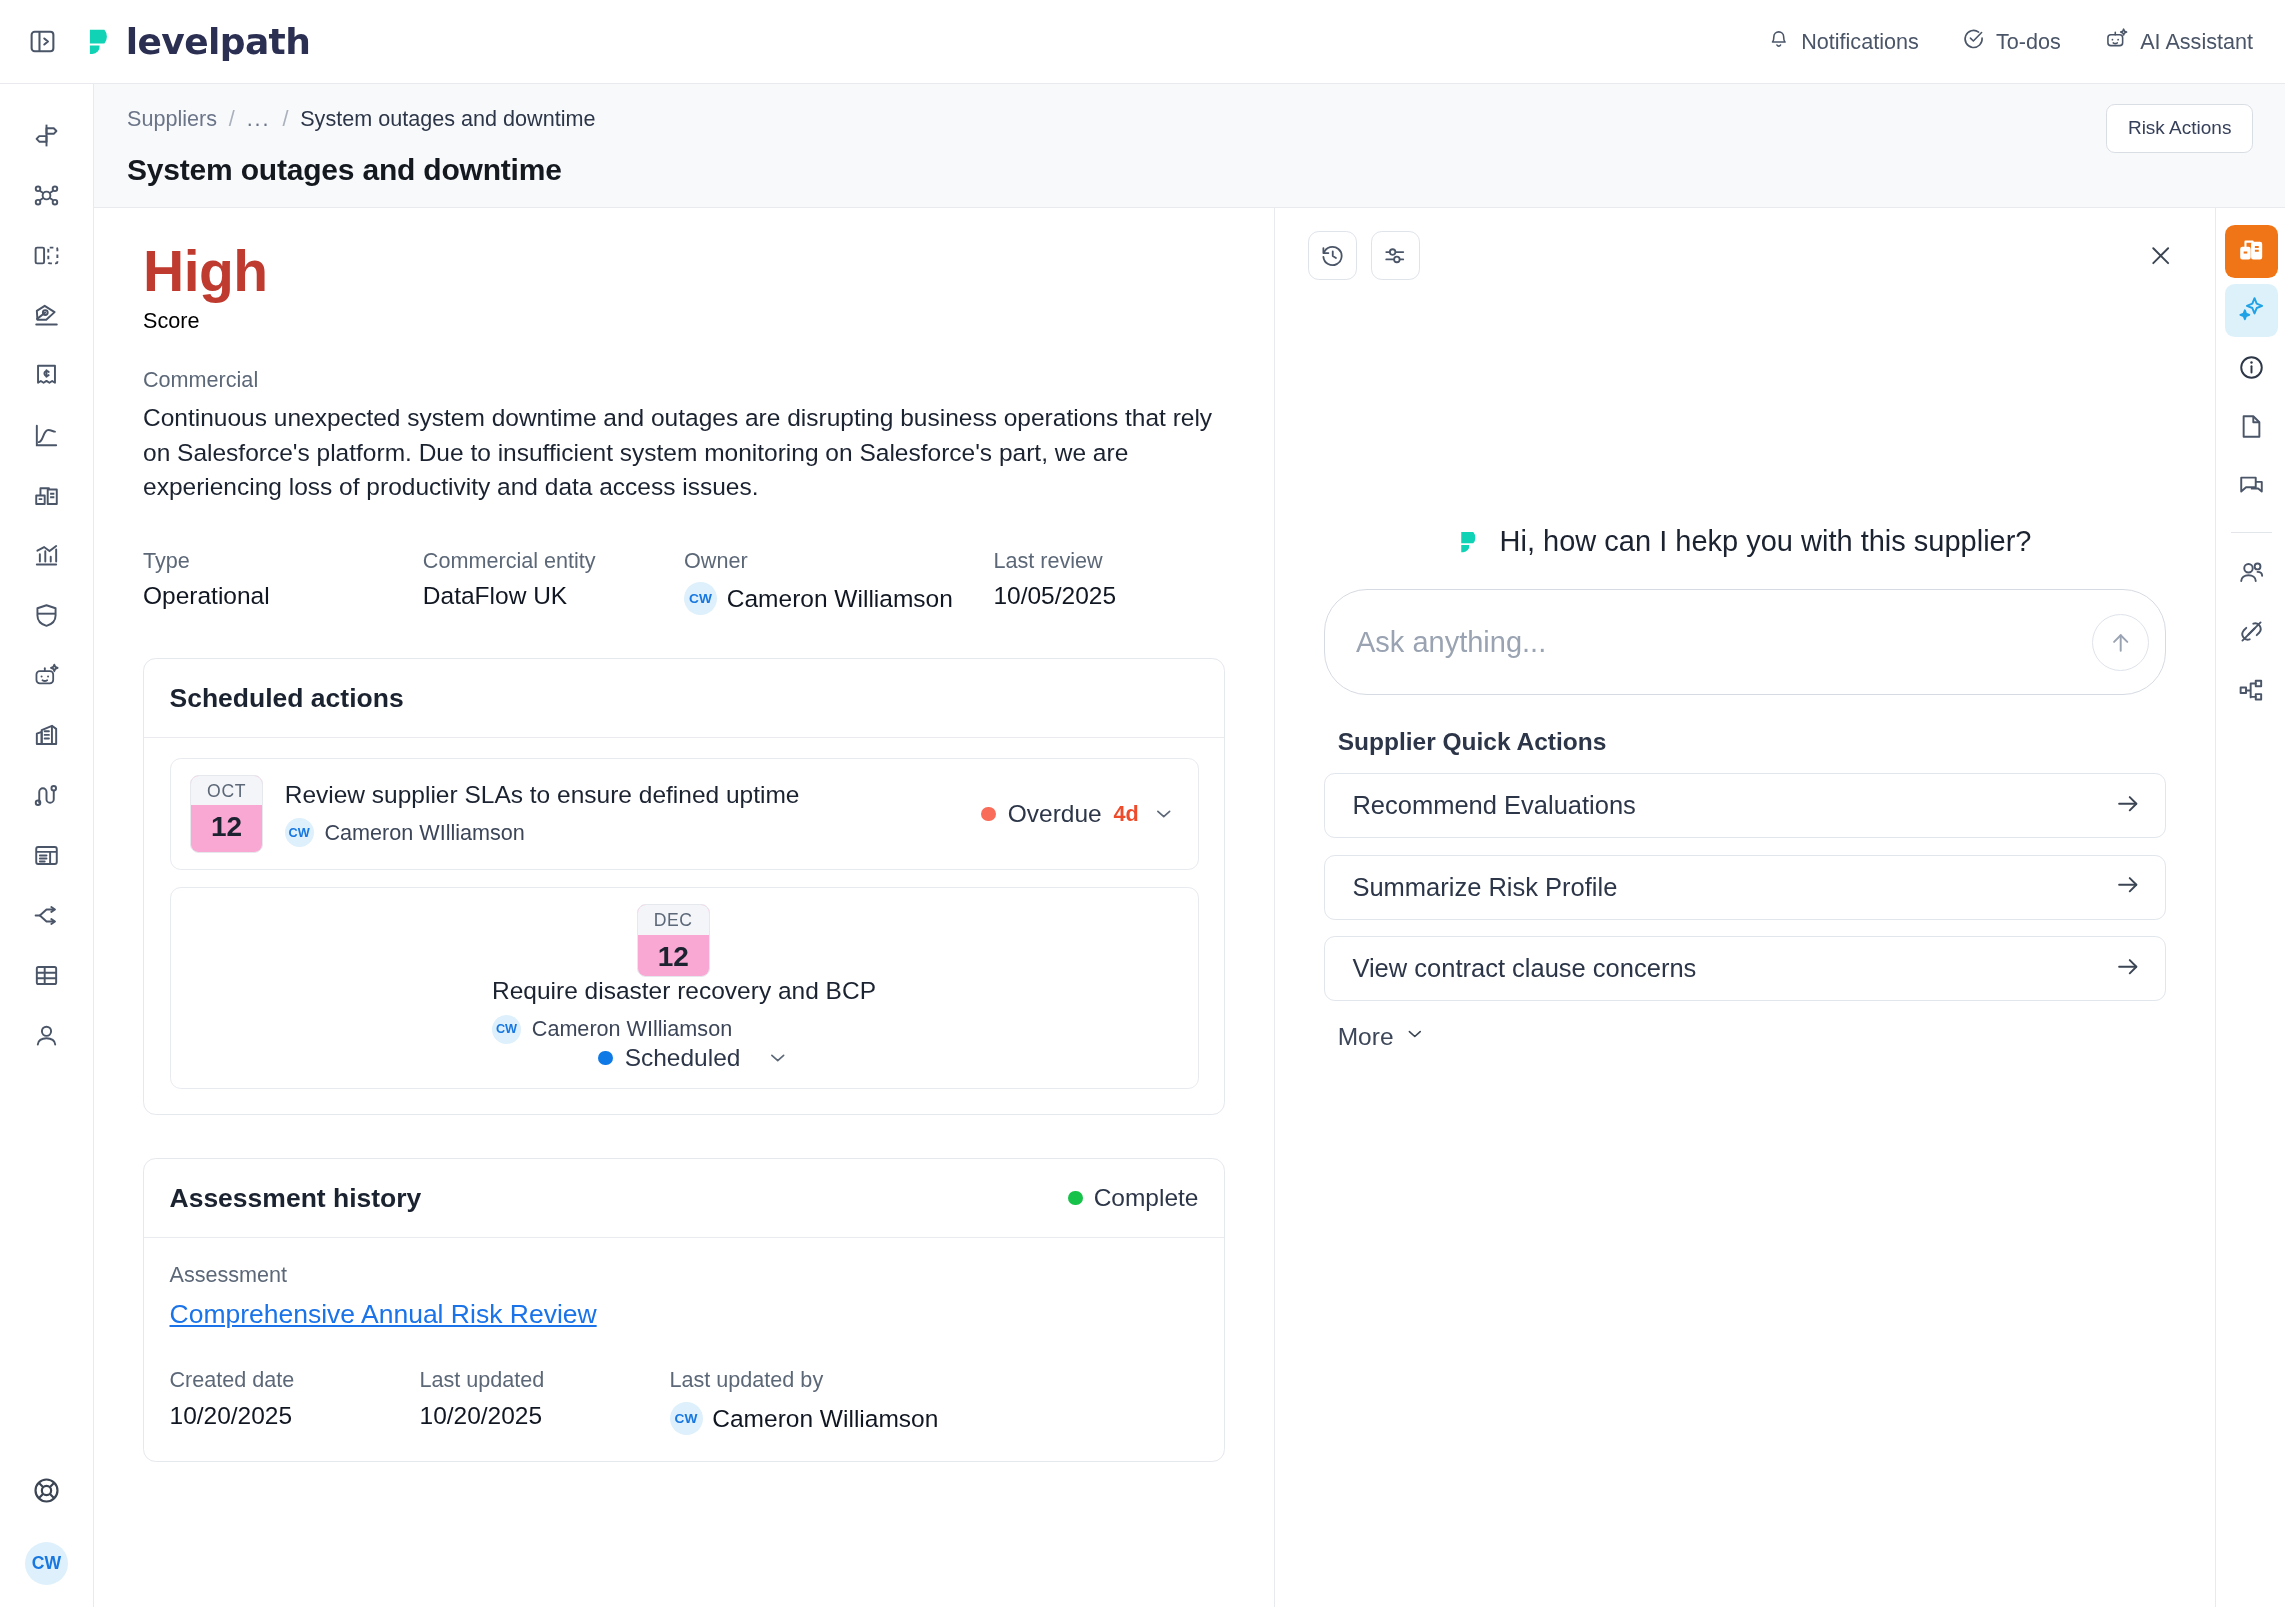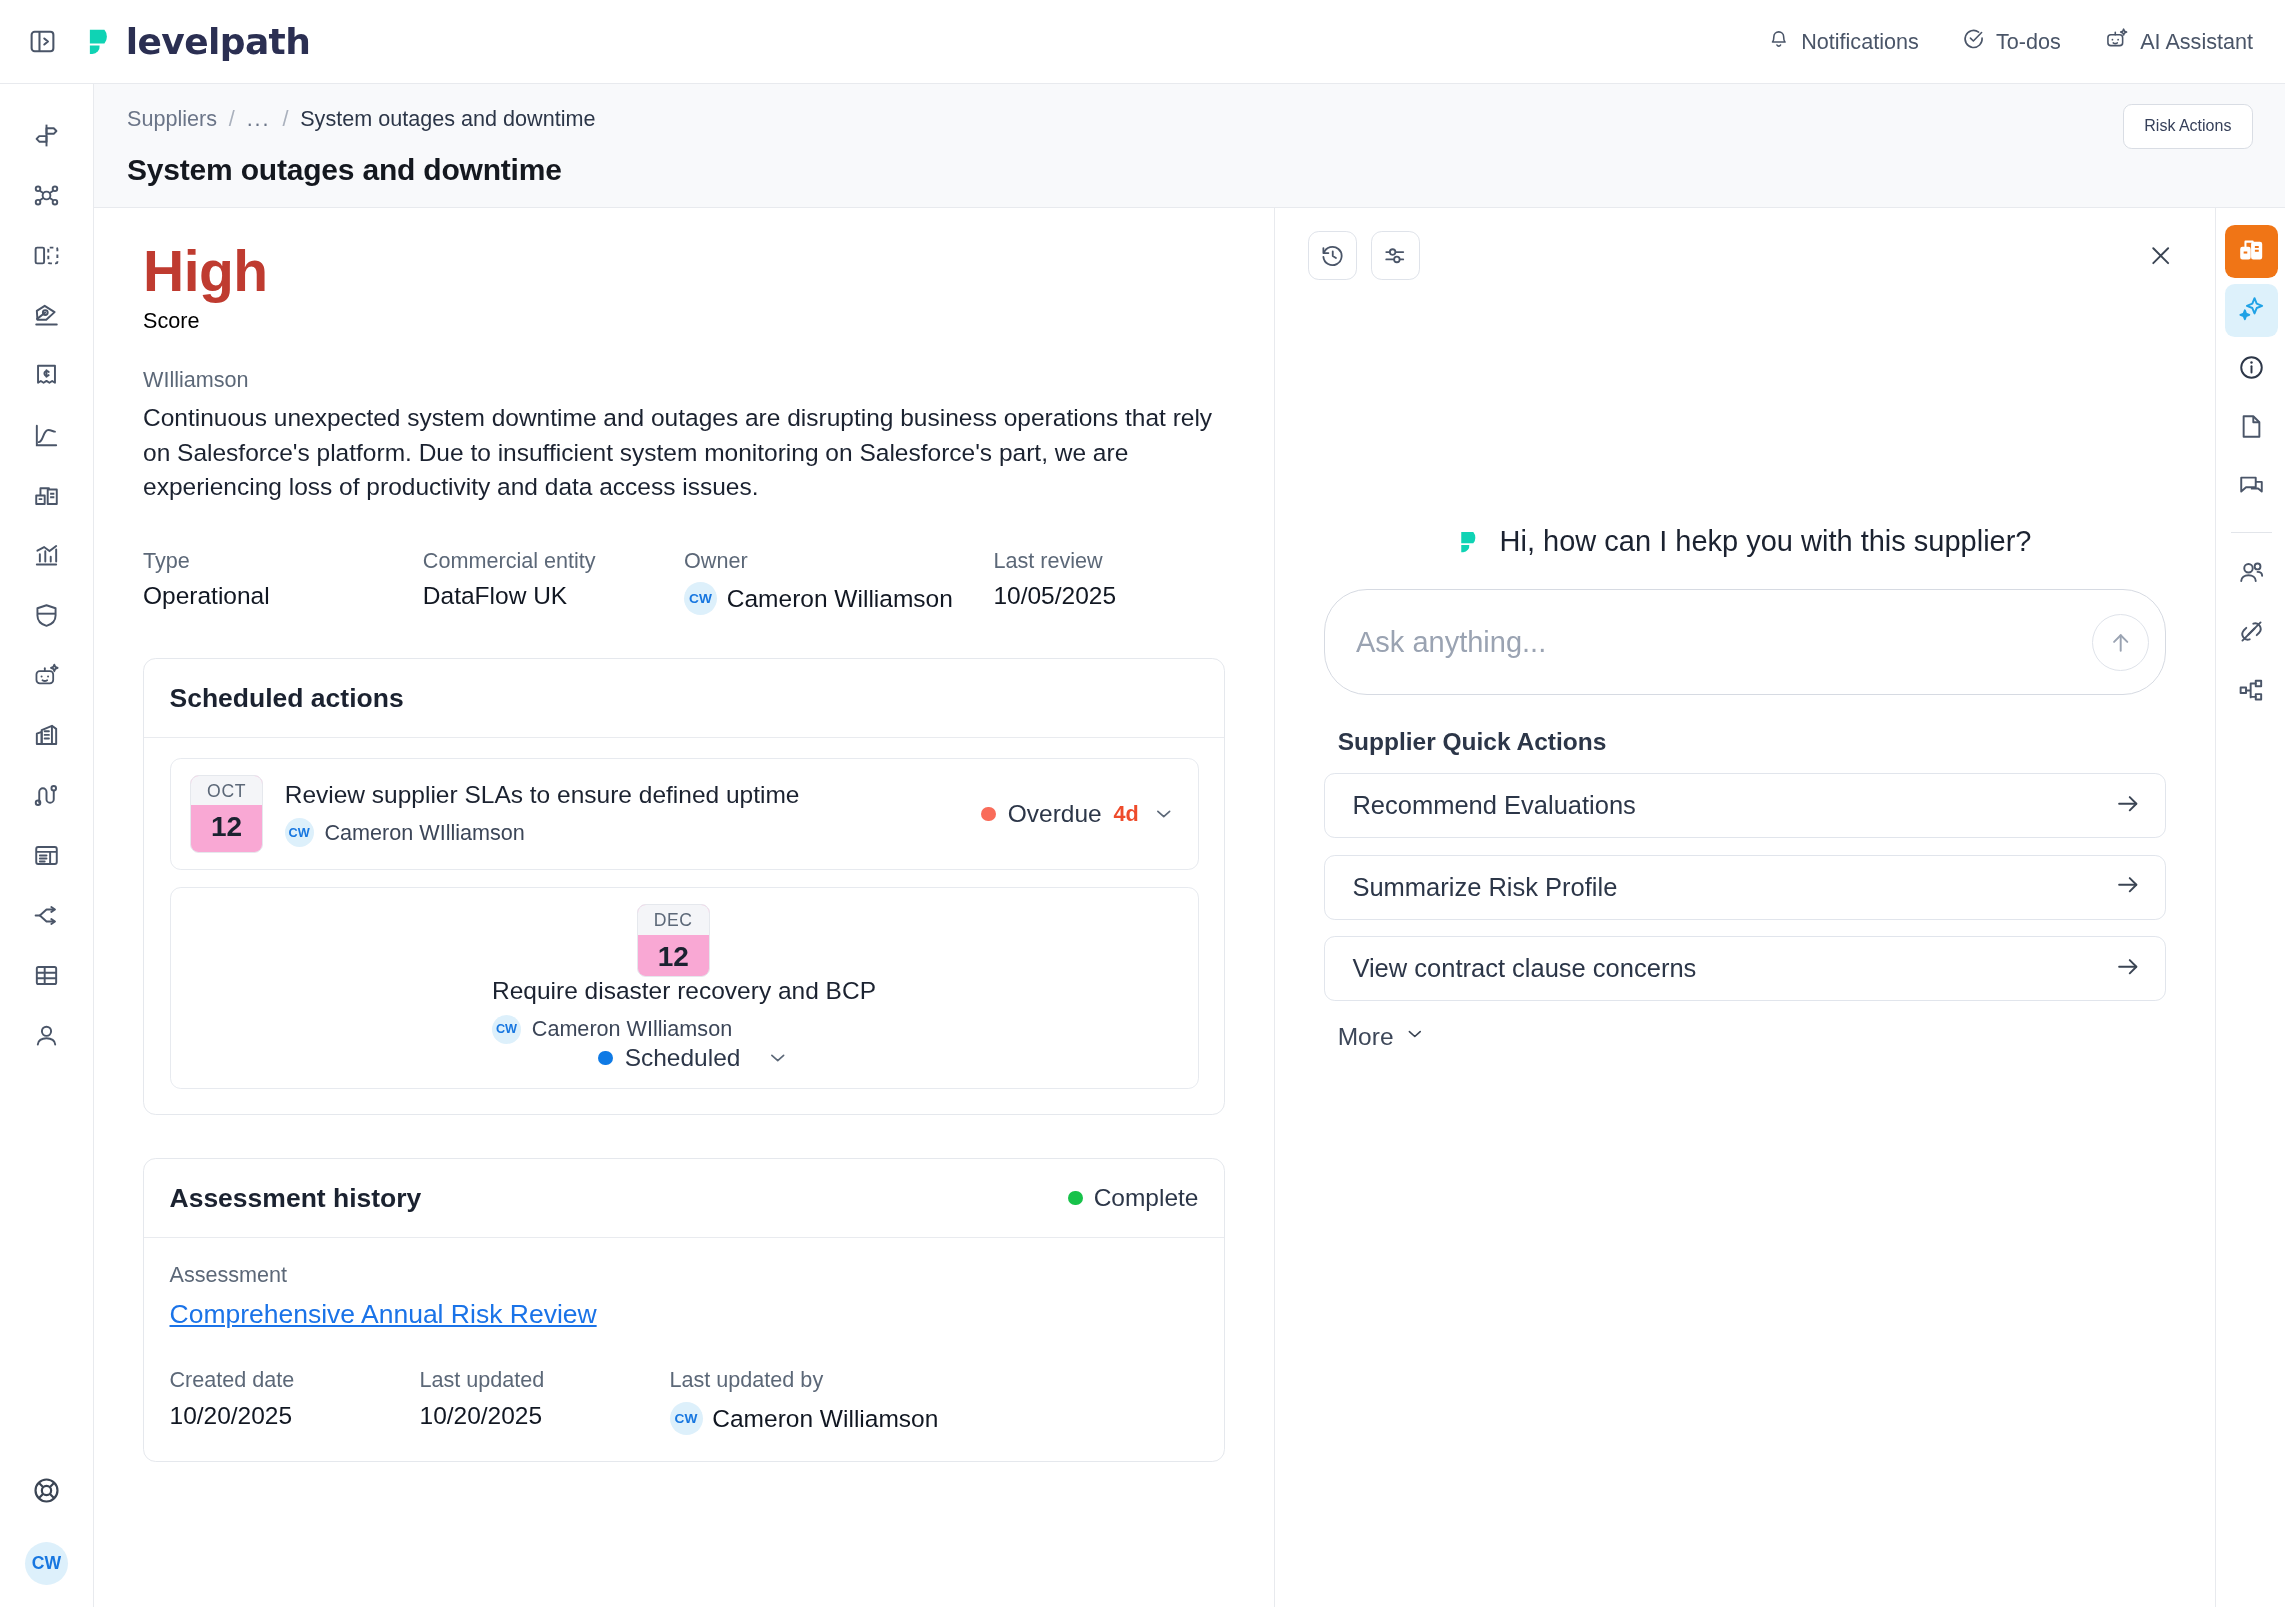--- a/index.html
+++ b/index.html
@@ -78,21 +78,21 @@
   .pagetitle {
     margin-top: 21.6px;
     font-size: 30px; font-weight: 700; color: #14181f;
     letter-spacing: -0.2px;
   }
   .risk-actions-btn {
     position: absolute; right: 33px; top: 19.6px;
     padding: 12.7px 20.6px;
     border: 1px solid #d9dde4; border-radius: 8.8px;
     background: #fff; color: #36405a;
-    font-size: 16px; cursor: pointer; white-space: nowrap;
+    font-size: 19px; cursor: pointer; white-space: nowrap;
     font-family: "Liberation Sans", sans-serif;
   }
 
   .splitpane { flex: 1; display: flex; min-height: 0; }
 
   
   .detail {
     flex: 0 0 1181px; width: 1181px;
     border-right: 1px solid #e8eaee;
     padding: 33px 49px 0 49px;
@@ -440,21 +440,21 @@
       </div>
 
       <div class="splitpane">
 
         <div class="detail">
           <div class="score-value" style="color:#bf3b30">High</div>
           <div class="field-label">Score</div>
 
           <div class="section-gap"></div>
 
-          <div class="desc-label">WIlliamson</div>
+          <div class="desc-label">Commercial</div>
           <div class="desc-text">Continuous unexpected system downtime and outages are disrupting business operations that rely on Salesforce's platform. Due to insufficient system monitoring on Salesforce's part, we are experiencing loss of productivity and data access issues.</div>
 
           <div class="metarow">
             <div class="metacell c0">
               <div class="meta-label">Type</div>
               <div class="meta-value">Operational</div>
             </div>
             <div class="metacell c1">
               <div class="meta-label">Commercial entity</div>
               <div class="meta-value">DataFlow UK</div>

